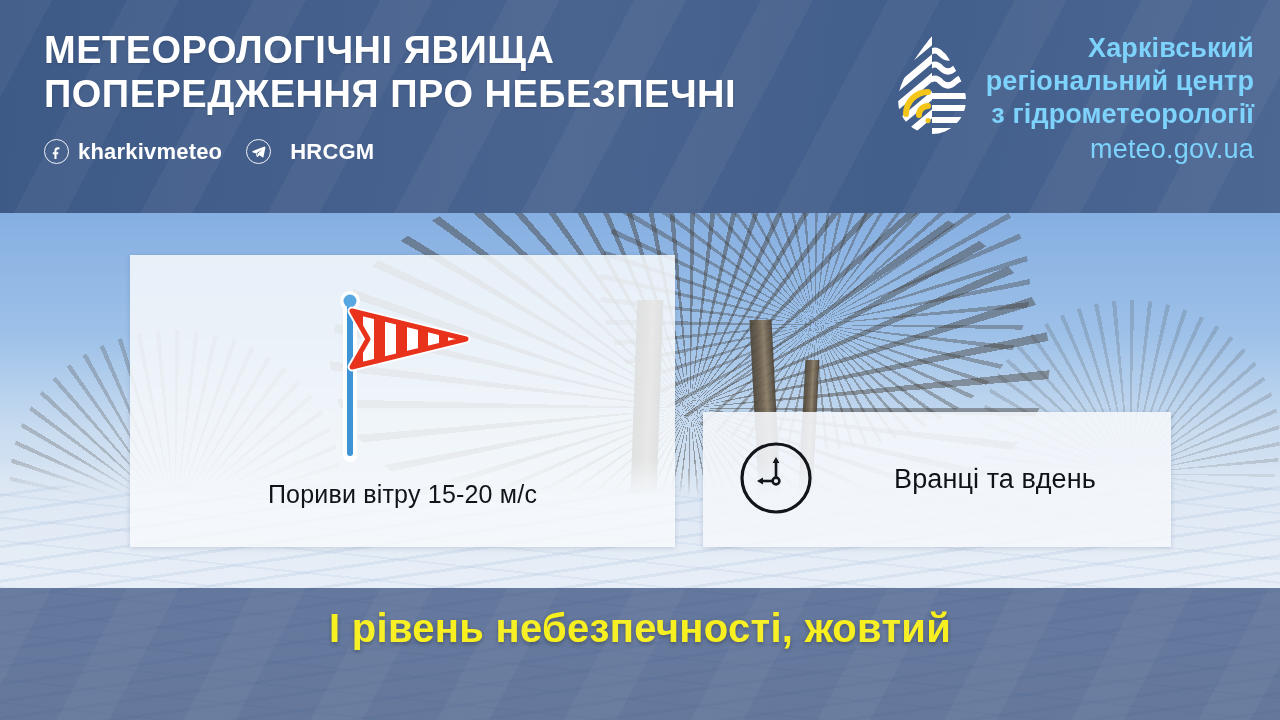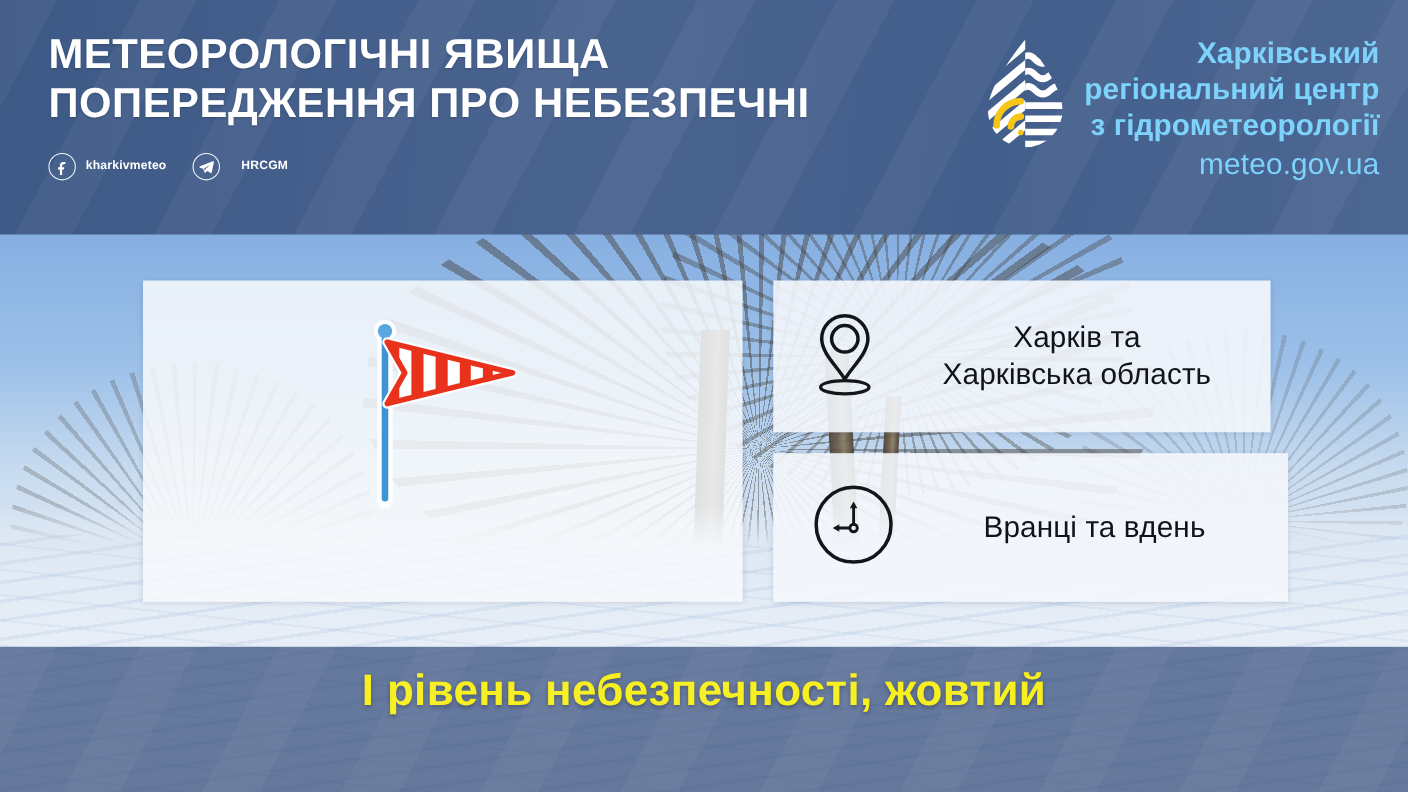--- a/index.html
+++ b/index.html
@@ -139,21 +139,21 @@
   .social-ic {
     width: 25px; height: 25px;
     border: 1.6px solid rgba(255,255,255,.92);
     border-radius: 50%;
     display: flex; align-items: center; justify-content: center;
     color: #fff;
   }
   .social-ic svg { display: block; }
   .social-label {
     color: #fff;
-    font-size: 11px;
+    font-size: 22px;
     font-weight: 600;
     letter-spacing: .2px;
   }
 
   
   .logo {
     display: flex;
     align-items: flex-start;
     gap: 16px;
     padding-top: 6px;
@@ -387,35 +387,23 @@
           <rect x="24" y="20" width="11" height="80"></rect>
           <rect x="46" y="20" width="11" height="80"></rect>
           <rect x="68" y="20" width="11" height="80"></rect>
           <rect x="90" y="20" width="10" height="80"></rect>
           <rect x="111" y="20" width="9" height="80"></rect>
           <rect x="130" y="20" width="8" height="80"></rect>
         </g>
         <path d="M24 28 L138 56 L24 84 L40 56 Z" fill="none" stroke="#e8321c" stroke-width="5" stroke-linejoin="round"></path>
       </svg>
     </span>
+    <div class="card-wind-label">Пориви вітру 15-20 м/с</div>
   </div>
 
-  <div class="card card-place">
-    <span class="info-icon">
-      <svg width="62" height="82" viewBox="0 0 62 82" aria-hidden="true">
-        <path d="M31 6 a21 21 0 0 1 21 21 c0 14-16 27-21 37 C26 54 10 41 10 27 A21 21 0 0 1 31 6 Z" fill="none" stroke="#12161b" stroke-width="3.2" stroke-linejoin="round"></path>
-        <circle cx="31" cy="27" r="12" fill="none" stroke="#12161b" stroke-width="3.2"></circle>
-        <ellipse cx="31" cy="71" rx="22" ry="6" fill="none" stroke="#12161b" stroke-width="3"></ellipse>
-      </svg>
-    </span>
-    <span class="info-text">
-      <span class="ln">Харків та</span>
-      <span class="ln">Харківська область</span>
-    </span>
-  </div>
 
   <div class="card card-time">
     <span class="info-icon">
       <svg width="78" height="78" viewBox="0 0 78 78" aria-hidden="true">
         <circle cx="39" cy="39" r="34" fill="none" stroke="#12161b" stroke-width="3.2"></circle>
         <circle cx="39" cy="42" r="3.4" fill="none" stroke="#12161b" stroke-width="2.6"></circle>
 
         <line x1="39" y1="39" x2="39" y2="21" stroke="#12161b" stroke-width="2.6"></line>
         <path d="M39 18 l-3.4 6 h6.8 z" fill="#12161b"></path>
 

